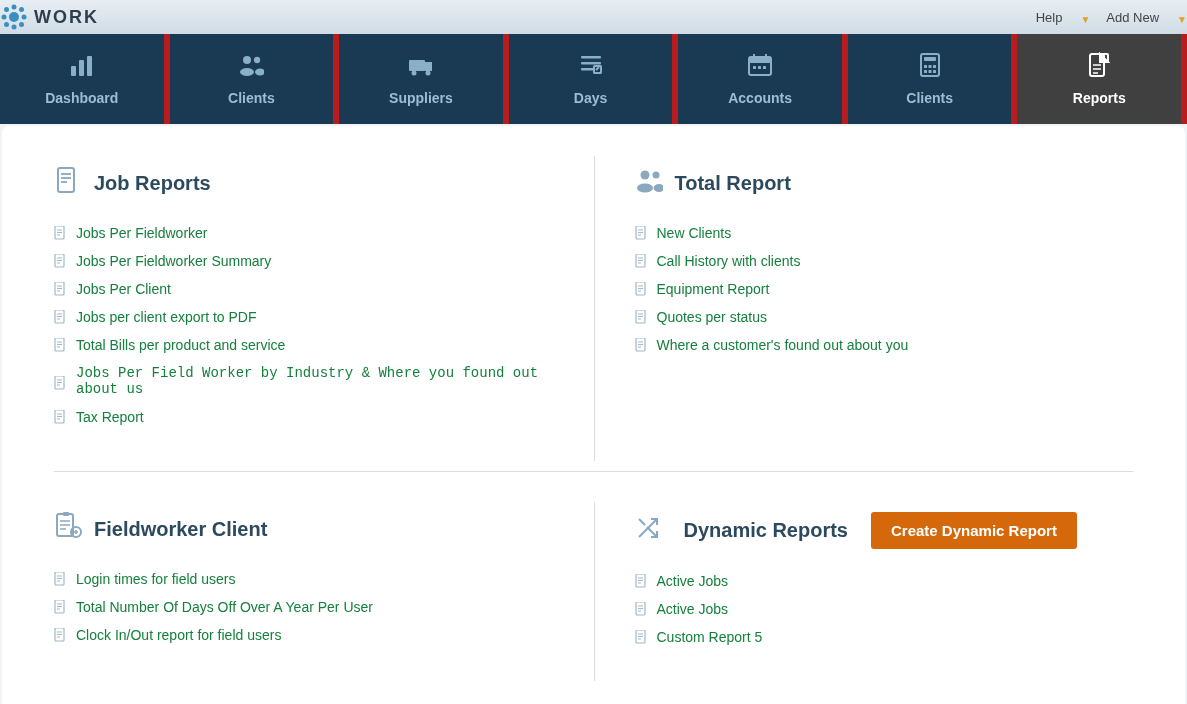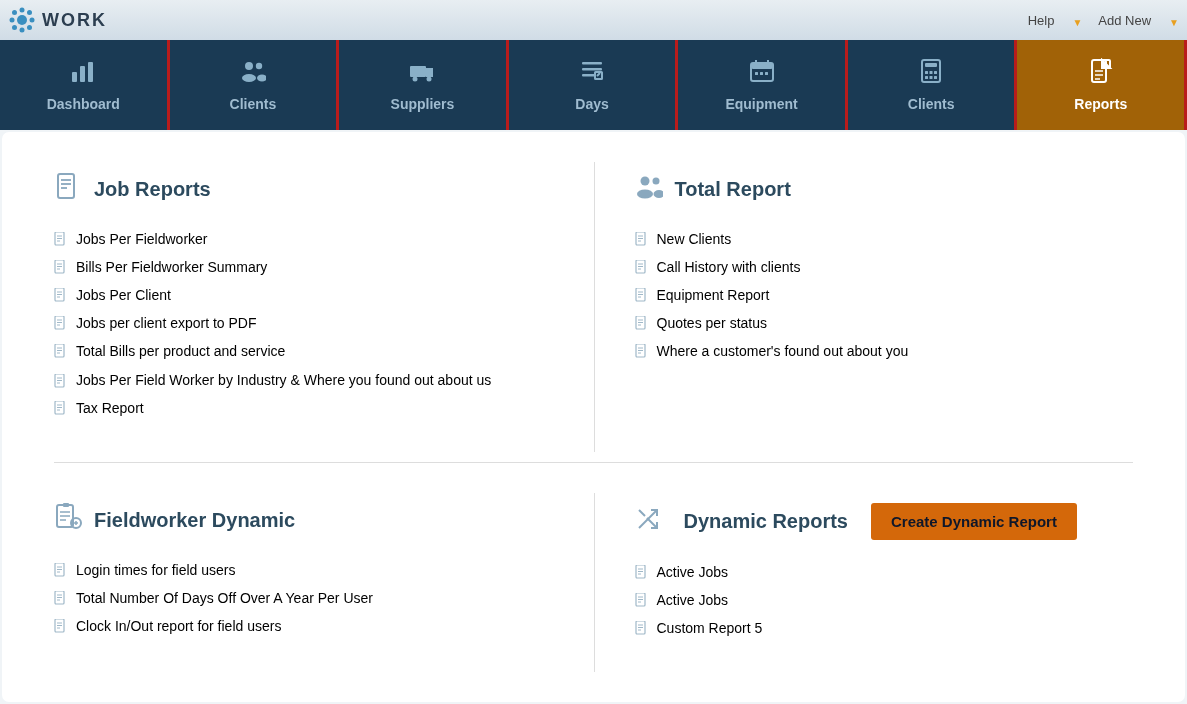--- a/index.html
+++ b/index.html
@@ -1,25 +1,25 @@
 <!DOCTYPE html>
 <html><head>
   <meta charset="utf-8">
   <style>
     * { margin: 0; padding: 0; box-sizing: border-box; }
     body { font-family: Arial, sans-serif; background: #f0f4f7; width: 1187px; min-height: 704px; }
 
     
     .top-bar {
       background: linear-gradient(to bottom, #e8eef2, #d0dce6);
-      height: 40px;
+      height: 34px;
       display: flex;
       align-items: center;
       justify-content: space-between;
-      padding: 0 8px;
+      padding: 0 0;
     }
     .logo-area {
       display: flex;
       align-items: center;
       gap: 6px;
     }
     .logo-icon {
       width: 28px; height: 28px;
       position: relative;
     }
@@ -59,25 +59,25 @@
       display: flex;
       flex-direction: column;
       align-items: center;
       justify-content: center;
       color: #a0bcd0;
       cursor: pointer;
       gap: 6px;
       font-size: 14px;
       font-weight: bold;
       text-decoration: none;
-      border-right: 3px solid #b91c1c;
+      border-right: 6px solid #b91c1c;
       transition: background 0.2s;
     }
     .nav-item.active {
-      background: #a16207;
+      background: #404040;
       color: #ffffff;
     }
     .nav-icon {
       font-size: 22px;
       color: #8ab0c8;
     }
     .nav-item.active .nav-icon { color: #ffffff; }
 
     
     .content {
@@ -123,21 +123,21 @@
       margin: 0 0 0 0;
     }
     .report-list li {
       display: flex;
       align-items: flex-start;
       gap: 8px;
       padding: 6px 0;
       font-size: 14px;
     }
     .report-list li a {
-      color: #000000;
+      color: #15803d;
       text-decoration: none;
     }
 
     
     .divider-row {
       border-top: 1px solid #ddd;
       margin: 10px 0 20px 0;
     }
 
     .bottom-grid {
@@ -148,21 +148,21 @@
     }
 
     .dynamic-header {
       display: flex;
       align-items: center;
       gap: 23px;
       margin-bottom: 18px;
     }
     .create-btn {
       background: #d4680a;
-      color: #0f172a;
+      color: #ffffff;
       border: none;
       padding: 10px 20px;
       font-size: 15px;
       font-weight: bold;
       cursor: pointer;
       border-radius: 3px;
     }
 
     
     .shuffle-icon {
@@ -263,21 +263,21 @@
       <svg width="26" height="26" viewBox="0 0 26 26" fill="currentColor">
         <rect x="2" y="5" width="22" height="18" rx="2" fill="none" stroke="currentColor" stroke-width="2"></rect>
         <rect x="2" y="5" width="22" height="6" rx="2"></rect>
         <line x1="7" y1="2" x2="7" y2="8" stroke="currentColor" stroke-width="2"></line>
         <line x1="19" y1="2" x2="19" y2="8" stroke="currentColor" stroke-width="2"></line>
         <rect x="6" y="14" width="3" height="3" rx="0.5"></rect>
         <rect x="11" y="14" width="3" height="3" rx="0.5"></rect>
         <rect x="16" y="14" width="3" height="3" rx="0.5"></rect>
       </svg>
     </span>
-    <span>Equipment</span>
+    <span>Accounts</span>
   </a>
 
   <a class="nav-item">
     <span class="nav-icon">
       <svg width="26" height="26" viewBox="0 0 26 26" fill="currentColor">
         <rect x="4" y="2" width="18" height="22" rx="2" fill="none" stroke="currentColor" stroke-width="2"></rect>
         <rect x="7" y="5" width="12" height="4" rx="1"></rect>
         <rect x="7" y="13" width="3" height="3" rx="0.5"></rect>
         <rect x="11.5" y="13" width="3" height="3" rx="0.5"></rect>
         <rect x="16" y="13" width="3" height="3" rx="0.5"></rect>
@@ -331,21 +331,21 @@
             </svg>
           <a href="#">Jobs Per Fieldworker</a>
         </li>
         <li>
           <svg class="svg-icon-sm" viewBox="0 0 14 14">
               <rect x="1" y="0" width="9" height="13" rx="1" fill="none" stroke="#a0b8c8" stroke-width="1.2"></rect>
               <line x1="3" y1="4" x2="8" y2="4" stroke="#a0b8c8" stroke-width="1"></line>
               <line x1="3" y1="6.5" x2="8" y2="6.5" stroke="#a0b8c8" stroke-width="1"></line>
               <line x1="3" y1="9" x2="6" y2="9" stroke="#a0b8c8" stroke-width="1"></line>
             </svg>
-          <a href="#">Bills Per Fieldworker Summary</a>
+          <a href="#">Jobs Per Fieldworker Summary</a>
         </li>
         <li>
           <svg class="svg-icon-sm" viewBox="0 0 14 14">
               <rect x="1" y="0" width="9" height="13" rx="1" fill="none" stroke="#a0b8c8" stroke-width="1.2"></rect>
               <line x1="3" y1="4" x2="8" y2="4" stroke="#a0b8c8" stroke-width="1"></line>
               <line x1="3" y1="6.5" x2="8" y2="6.5" stroke="#a0b8c8" stroke-width="1"></line>
               <line x1="3" y1="9" x2="6" y2="9" stroke="#a0b8c8" stroke-width="1"></line>
             </svg>
           <a href="#">Jobs Per Client</a>
         </li>
@@ -360,21 +360,21 @@
         </li>
         <li>
           <svg class="svg-icon-sm" viewBox="0 0 14 14">
               <rect x="1" y="0" width="9" height="13" rx="1" fill="none" stroke="#a0b8c8" stroke-width="1.2"></rect>
               <line x1="3" y1="4" x2="8" y2="4" stroke="#a0b8c8" stroke-width="1"></line>
               <line x1="3" y1="6.5" x2="8" y2="6.5" stroke="#a0b8c8" stroke-width="1"></line>
               <line x1="3" y1="9" x2="6" y2="9" stroke="#a0b8c8" stroke-width="1"></line>
             </svg>
           <a href="#">Total Bills per product and service</a>
         </li>
-        <li style="align-items: flex-end;">
+        <li style="align-items: center; font-family: Liberation Mono, monospace;">
           <svg class="svg-icon-sm" viewBox="0 0 14 14" style="margin-top:3px">
               <rect x="1" y="0" width="9" height="13" rx="1" fill="none" stroke="#a0b8c8" stroke-width="1.2"></rect>
               <line x1="3" y1="4" x2="8" y2="4" stroke="#a0b8c8" stroke-width="1"></line>
               <line x1="3" y1="6.5" x2="8" y2="6.5" stroke="#a0b8c8" stroke-width="1"></line>
               <line x1="3" y1="9" x2="6" y2="9" stroke="#a0b8c8" stroke-width="1"></line>
             </svg>
           <a href="#">Jobs Per Field Worker by Industry &amp; Where you found out about us</a>
         </li>
         <li>
           <svg class="svg-icon-sm" viewBox="0 0 14 14">
@@ -461,21 +461,21 @@
             <rect x="3" y="2" width="16" height="22" rx="2" fill="none" stroke="#8aa8be" stroke-width="2"></rect>
             <rect x="9" y="0" width="6" height="4" rx="1"></rect>
             <line x1="6" y1="9" x2="16" y2="9" stroke="#8aa8be" stroke-width="1.5"></line>
             <line x1="6" y1="13" x2="16" y2="13" stroke="#8aa8be" stroke-width="1.5"></line>
             <line x1="6" y1="17" x2="12" y2="17" stroke="#8aa8be" stroke-width="1.5"></line>
             <circle cx="22" cy="20" r="5" fill="none" stroke="#8aa8be" stroke-width="2"></circle>
             <line x1="20" y1="20" x2="24" y2="20" stroke="#8aa8be" stroke-width="1.5"></line>
             <line x1="22" y1="18" x2="22" y2="22" stroke="#8aa8be" stroke-width="1.5"></line>
           </svg>
         </span>
-        <span class="section-title">Fieldworker Dynamic</span>
+        <span class="section-title">Fieldworker Client</span>
       </div>
       <ul class="report-list">
         <li>
           <svg class="svg-icon-sm" viewBox="0 0 14 14">
               <rect x="1" y="0" width="9" height="13" rx="1" fill="none" stroke="#a0b8c8" stroke-width="1.2"></rect>
               <line x1="3" y1="4" x2="8" y2="4" stroke="#a0b8c8" stroke-width="1"></line>
               <line x1="3" y1="6.5" x2="8" y2="6.5" stroke="#a0b8c8" stroke-width="1"></line>
               <line x1="3" y1="9" x2="6" y2="9" stroke="#a0b8c8" stroke-width="1"></line>
             </svg>
           <a href="#">Login times for field users</a>

